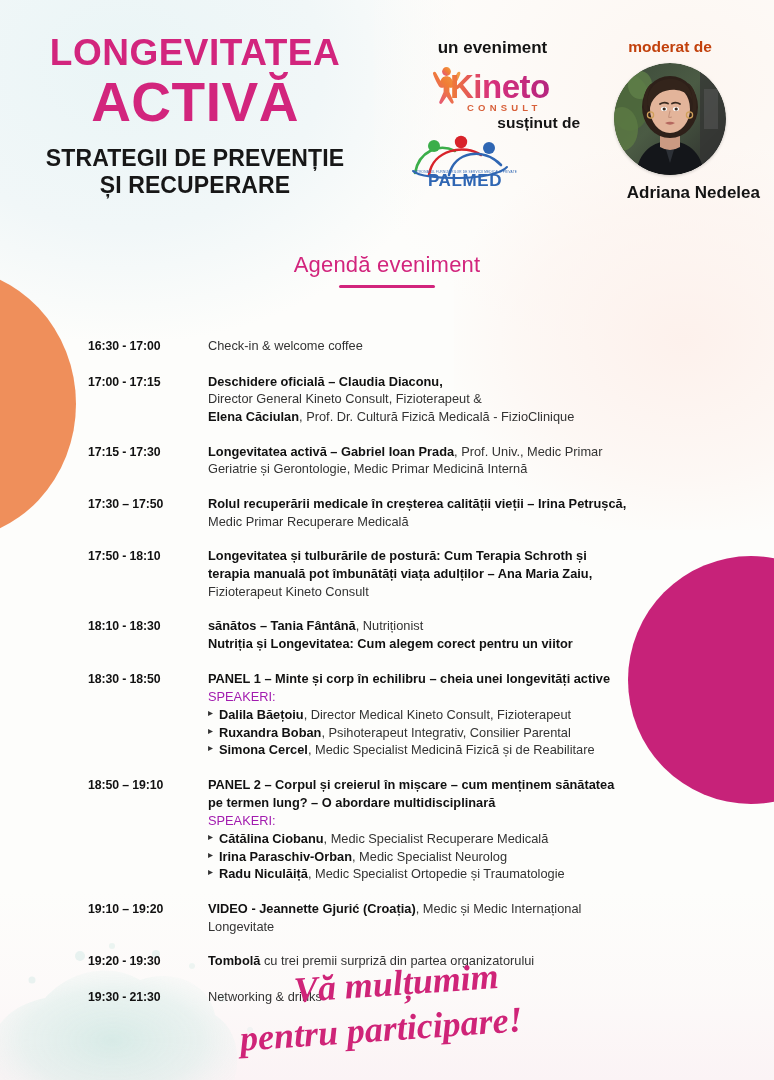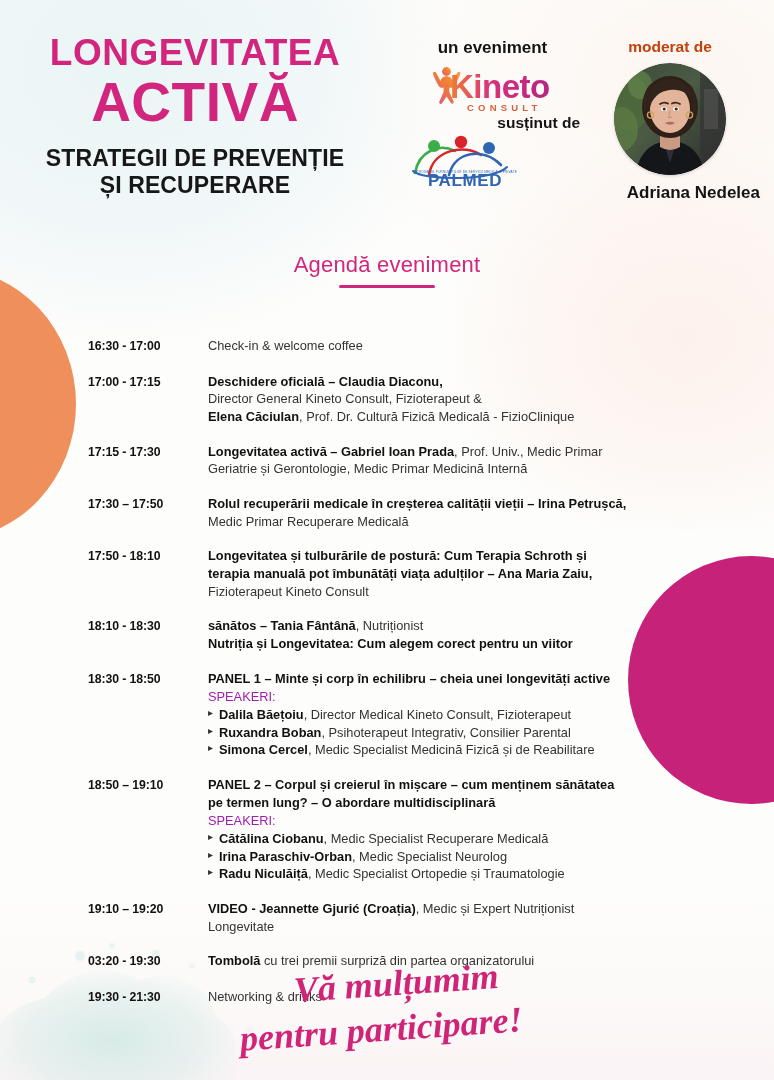--- a/index.html
+++ b/index.html
@@ -468,26 +468,26 @@
           <div><span class="b">pe termen lung? – O abordare multidisciplinară</span></div>
           <span class="speakers-label">SPEAKERI:</span>
           <span class="speaker-line"><span class="bullet">▸</span><span class="b">Cătălina Ciobanu</span><span class="n">, Medic Specialist Recuperare Medicală</span></span>
           <span class="speaker-line"><span class="bullet">▸</span><span class="b">Irina Paraschiv-Orban</span><span class="n">, Medic Specialist Neurolog</span></span>
           <span class="speaker-line"><span class="bullet">▸</span><span class="b">Radu Niculăiță</span><span class="n">, Medic Specialist Ortopedie și Traumatologie</span></span>
         </div>
       </div>
       <div class="agenda-row">
         <div class="agenda-time">19:10 – 19:20</div>
         <div class="agenda-content">
-          <div><span class="b">VIDEO - Jeannette Gjurić (Croația)</span><span class="n">, Medic și Expert Nutriționist</span></div>
+          <div><span class="b">VIDEO - Jeannette Gjurić (Croația)</span><span class="n">, Medic și Medic Internațional</span></div>
           <div><span class="n">Longevitate</span></div>
         </div>
       </div>
       <div class="agenda-row">
-        <div class="agenda-time">03:20 - 19:30</div>
+        <div class="agenda-time">19:20 - 19:30</div>
         <div class="agenda-content">
           <div><span class="b">Tombolă</span><span class="n"> cu trei premii surpriză din partea organizatorului</span></div>
         </div>
       </div>
       <div class="agenda-row">
         <div class="agenda-time">19:30 - 21:30</div>
         <div class="agenda-content">
           <div><span class="n">Networking &amp; drinks</span></div>
         </div>
       </div>

